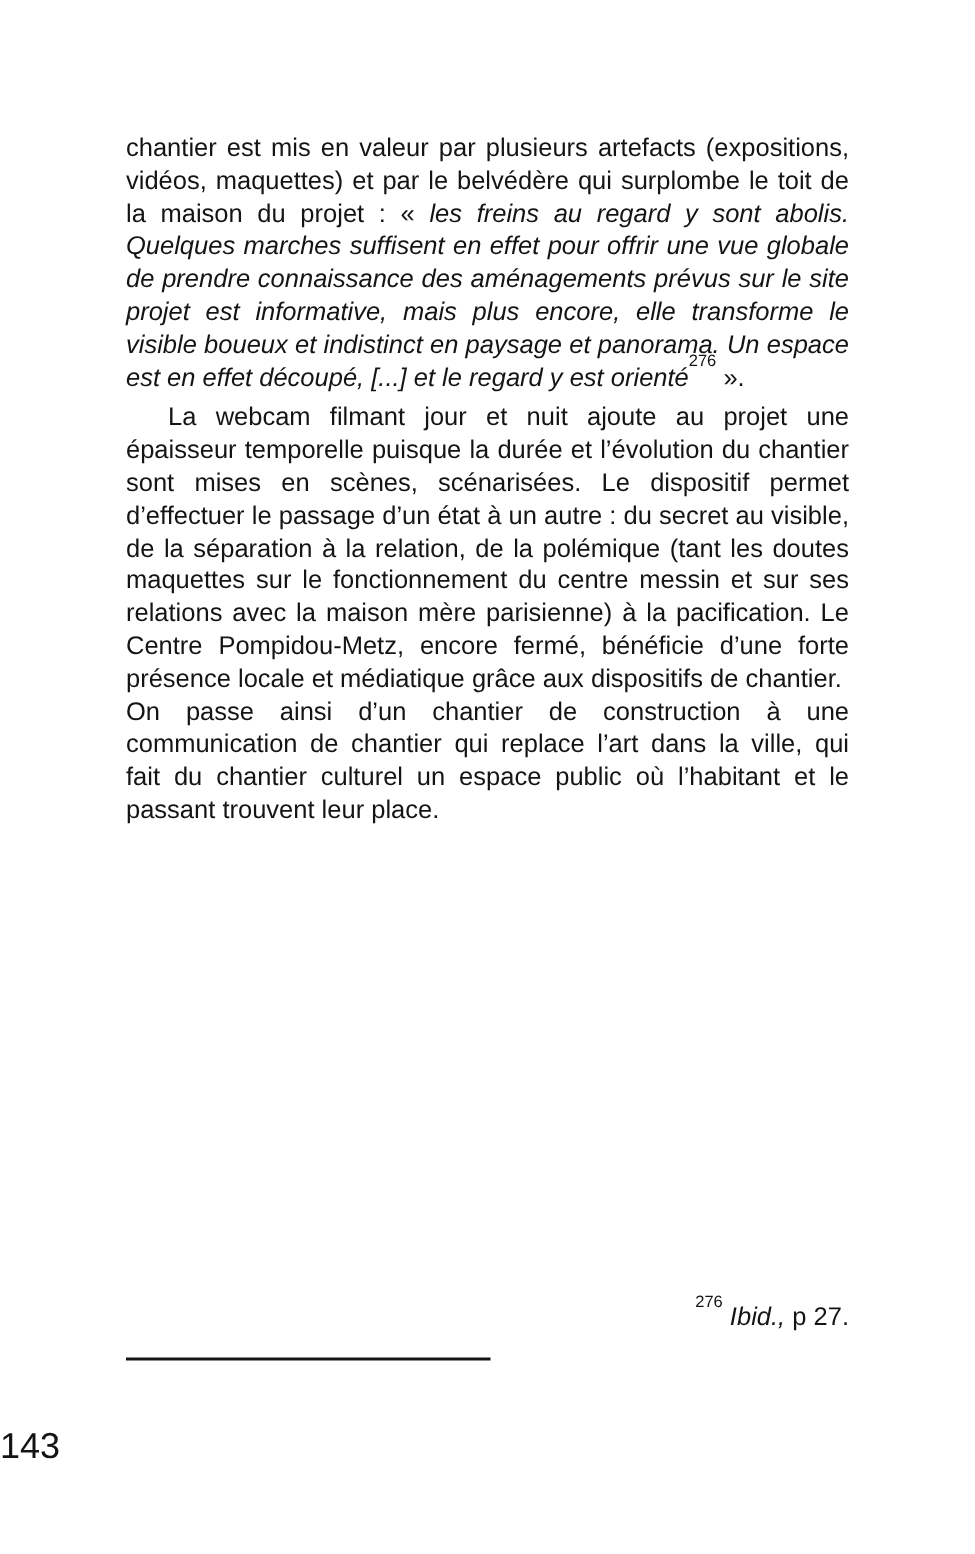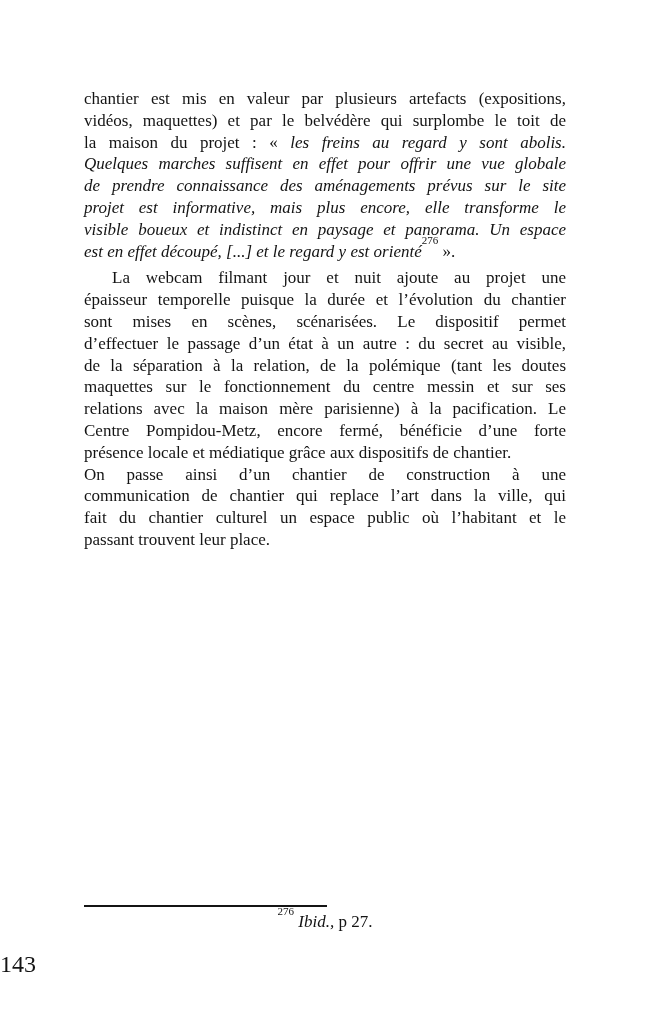--- a/index.html
+++ b/index.html
@@ -1,21 +1,21 @@
 <!DOCTYPE html>
 <html><head>
 <meta charset="utf-8">
 <style>
   html, body { margin: 0; padding: 0; background: #e8e8e8; }
   .page {
     position: relative;
     width: 650px;
     height: 1036px;
     background: #ffffff;
-    font-family: Liberation Serif, serif;
+    font-family: Liberation Sans, sans-serif;
     color: #141414;
     overflow: hidden;
   }
   .text-block {
     position: absolute;
     left: 84px;
     top: 88px;
     width: 482px;
     font-size: 17px;
     line-height: 21.8px;
@@ -37,25 +37,25 @@
     position: absolute;
     left: 84px;
     top: 905px;
     width: 243px;
     height: 0;
     border-top: 2px solid #141414;
   }
   .footnote {
     position: absolute;
     left: 84px;
-    top: 911px;
+    top: 867px;
     width: 482px;
     font-size: 17px;
     line-height: 22px;
-    text-align: center;
+    text-align: right;
   }
   .footnote sup.fn-mark {
     font-size: 11px;
     line-height: 0;
     position: relative;
     top: -5px;
   }
   .page-number {
     position: absolute;
     left: 0;

